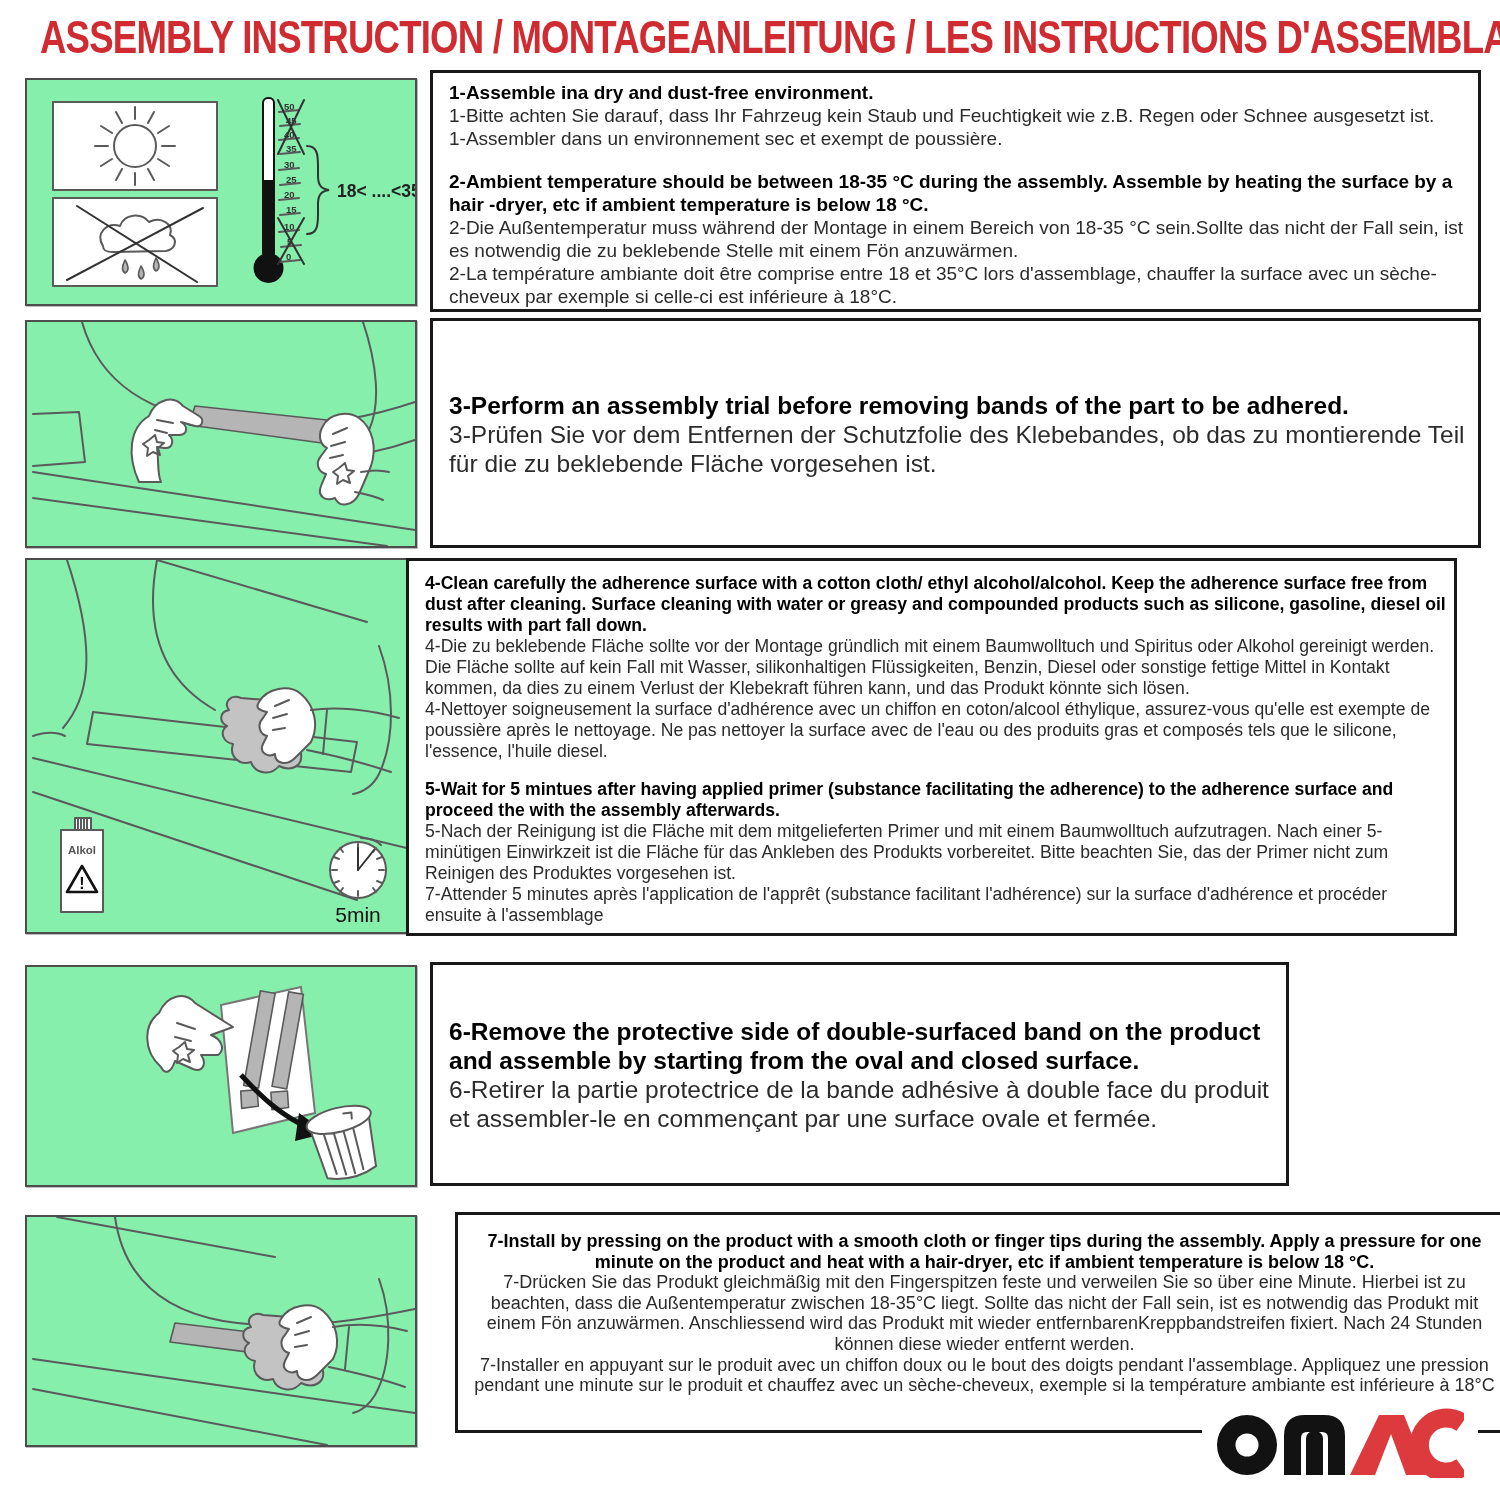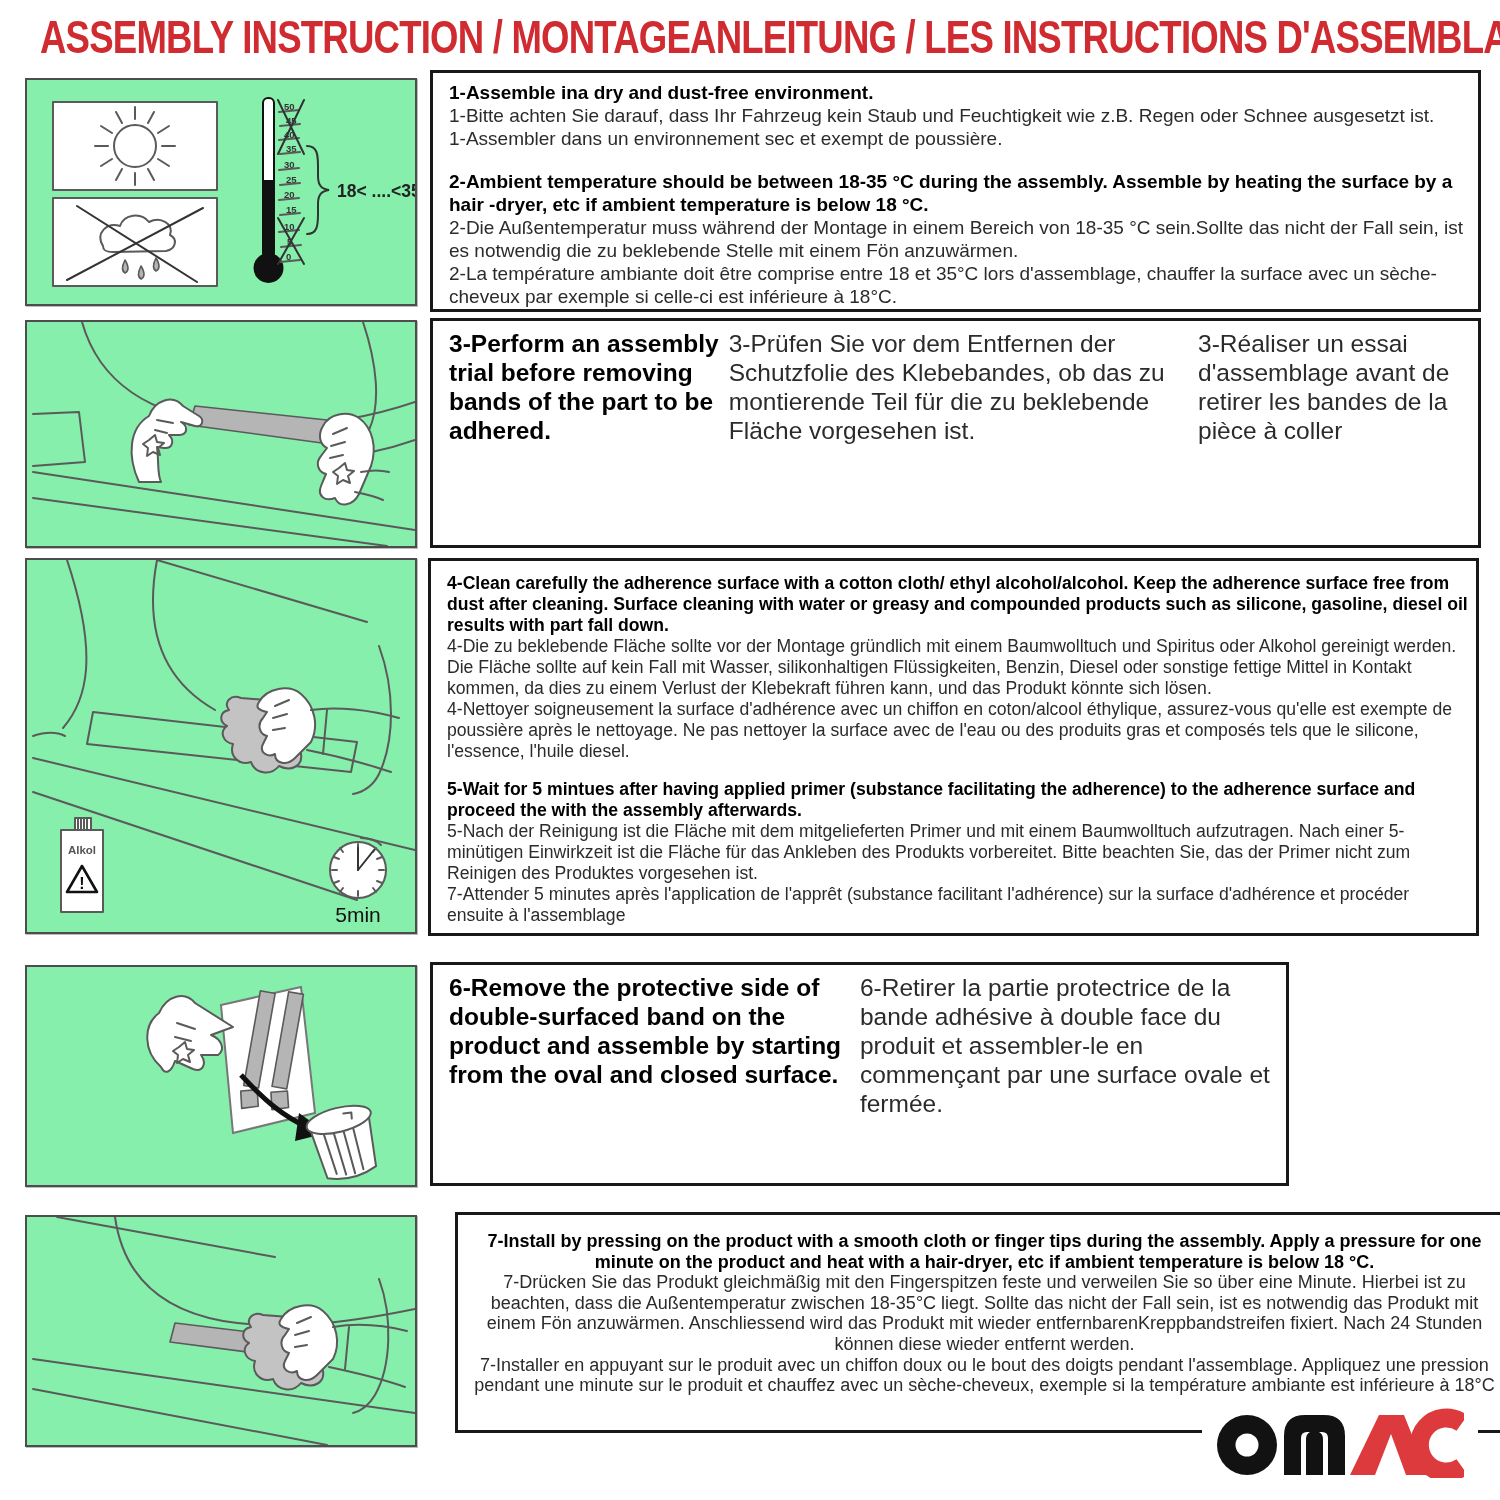--- a/index.html
+++ b/index.html
@@ -7,21 +7,21 @@
        font-family:"Liberation Sans", sans-serif;color:#2b2b2b;}
   .abs{position:absolute;}
   
   .title{left:40px;top:10px;width:1800px;font-size:46px;font-weight:bold;
          letter-spacing:-1px;white-space:nowrap;color:#cf2b31;
          transform:scaleX(0.795);transform-origin:0 0;}
   
   .imgbox{border:2px solid #4d4d4d;background:#86efac;box-shadow:1px 1px 0 #bbb;}
   .txtbox{border:3px solid #181818;background:#fff;box-sizing:border-box;
           padding:8px 8px 6px 16px;}
-  .center{display:flex;justify-content:center;}
+  .center{display:flex;flex-direction:column;justify-content:center;}
   p{margin:0;}
   .b{font-weight:bold;color:#000;}
   .gap{margin-top:20px;}
   
   .s-small p{font-size:19px;line-height:23px;}
   .s-big p{font-size:24.5px;line-height:29px;}
   .s-dense p{font-size:17.6px;line-height:21px;}
   .s-dense .gap{margin-top:17px;}
   .s-last p{font-size:18px;line-height:20.6px;}
   svg{display:block;}
@@ -149,21 +149,20 @@
 
     <path class="ln" d="M6,92 L52,90 L58,140 L6,144"></path>
     <line x1="6" y1="150" x2="388" y2="208" class="ln"></line>
     <line x1="6" y1="176" x2="360" y2="224" class="ln"></line>
   </svg>
 </div>
 
 <div class="abs txtbox s-big center" style="left:430px;top:318px;width:1051px;height:230px;">
   <p class="b">3-Perform an assembly trial before removing bands of the part to be adhered.</p>
   <p>3-Prüfen Sie vor dem Entfernen der Schutzfolie des Klebebandes, ob das zu montierende Teil für die zu beklebende Fläche vorgesehen ist.</p>
-  <p>3-Réaliser un essai d'assemblage avant de retirer les bandes de la pièce à coller</p>
 </div>
 
 <div class="abs imgbox" style="left:25px;top:558px;width:388px;height:372px;">
   <svg viewBox="0 0 388 372" width="388" height="372" class="svgtxt">
 
     <path class="ln" d="M130,0 C118,64 132,118 188,150"></path>
     <path class="ln" d="M40,0 C72,96 60,140 36,168"></path>
     <path class="ln" d="M130,0 L340,62"></path>
     <path class="ln" d="M352,86 C368,130 368,180 352,214 C346,226 336,232 326,234"></path>
 
@@ -206,21 +205,21 @@
           <line x1="355" y1="323" x2="350" y2="321"></line>
       </g>
       <line x1="331" y1="310" x2="331" y2="288" class="lnd" stroke-width="1.8"></line>
       <line x1="331" y1="310" x2="347" y2="290" class="lnd" stroke-width="1.8"></line>
       <path class="ln" d="M334,278 C342,278 350,281 354,285" stroke-width="1.6"></path>
       <text x="331" y="362" text-anchor="middle" font-size="21" fill="#111">5min</text>
     </g>
   </svg>
 </div>
 
-<div class="abs txtbox s-dense" style="left:428px;top:558px;width:1051px;height:378px;padding-top:12px;">
+<div class="abs txtbox s-dense" style="left:406px;top:558px;width:1051px;height:378px;padding-top:12px;">
   <p class="b">4-Clean carefully the adherence surface with a cotton cloth/ ethyl alcohol/alcohol. Keep the adherence surface free from dust after cleaning. Surface cleaning with water or greasy and compounded products such as silicone, gasoline, diesel oil results with part fall down.</p>
   <p>4-Die zu beklebende Fläche sollte vor der Montage gründlich mit einem Baumwolltuch und Spiritus oder Alkohol gereinigt werden. Die Fläche sollte auf kein Fall mit Wasser, silikonhaltigen Flüssigkeiten, Benzin, Diesel oder sonstige fettige Mittel in Kontakt kommen, da dies zu einem Verlust der Klebekraft führen kann, und das Produkt könnte sich lösen.</p>
   <p>4-Nettoyer soigneusement la surface d'adhérence avec un chiffon en coton/alcool éthylique, assurez-vous qu'elle est exempte de poussière après le nettoyage. Ne pas nettoyer la surface avec de l'eau ou des produits gras et composés tels que le silicone, l'essence, l'huile diesel.</p>
   <p class="b gap">5-Wait for 5 mintues after having applied primer (substance facilitating the adherence) to the adherence surface and proceed the with the assembly afterwards.</p>
   <p>5-Nach der Reinigung ist die Fläche mit dem mitgelieferten Primer und mit einem Baumwolltuch aufzutragen. Nach einer 5-minütigen Einwirkzeit ist die Fläche für das Ankleben des Produkts vorbereitet. Bitte beachten Sie, das der Primer nicht zum Reinigen des Produktes vorgesehen ist.</p>
   <p>7-Attender 5 minutes après l'application de l'apprêt (substance facilitant l'adhérence) sur la surface d'adhérence et procéder ensuite à l'assemblage</p>
 </div>
 
 <div class="abs imgbox" style="left:25px;top:965px;width:388px;height:218px;">
   <svg viewBox="0 0 388 218" width="388" height="218">

